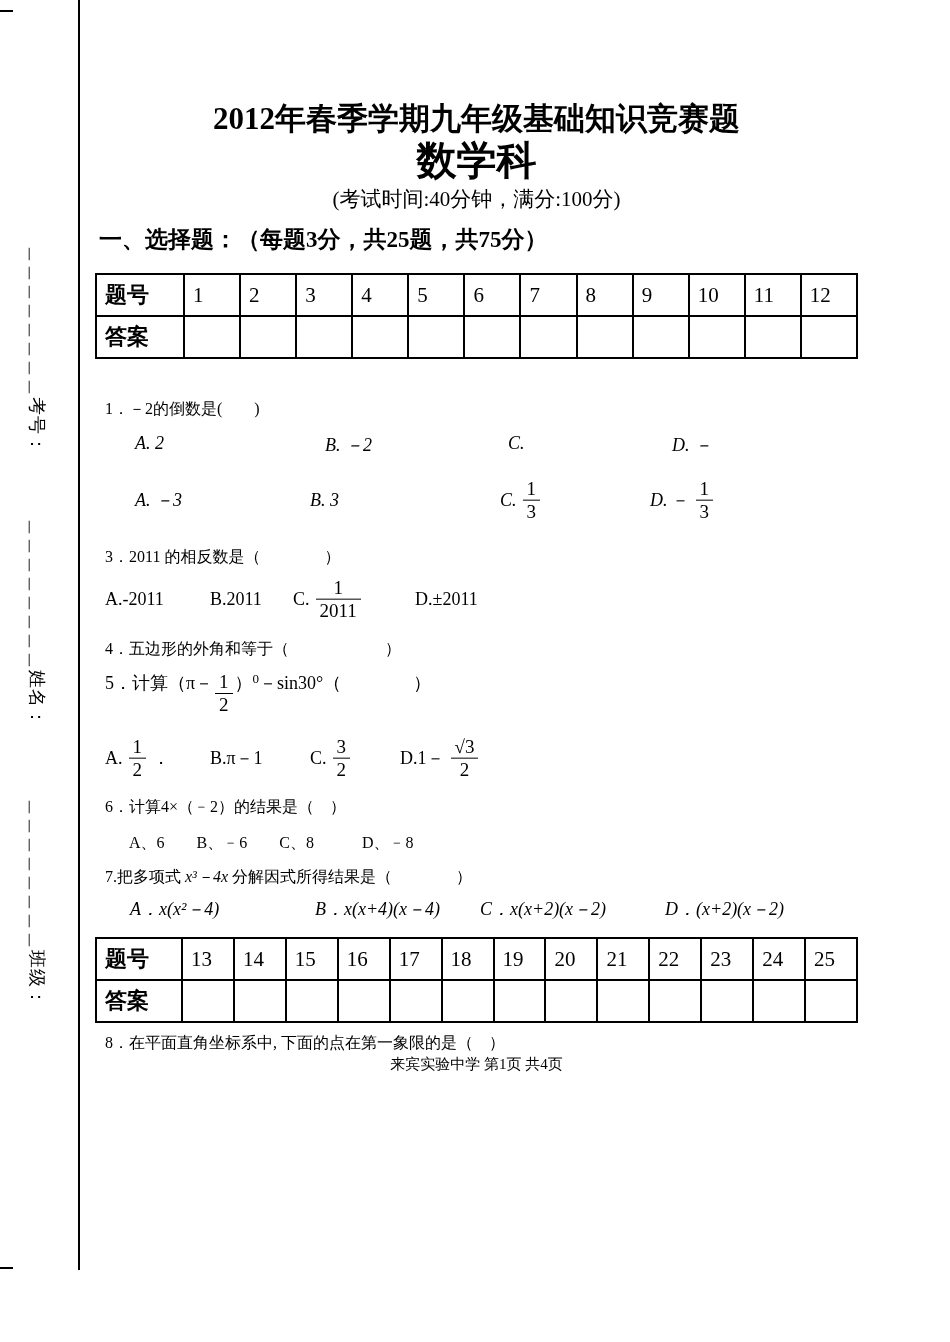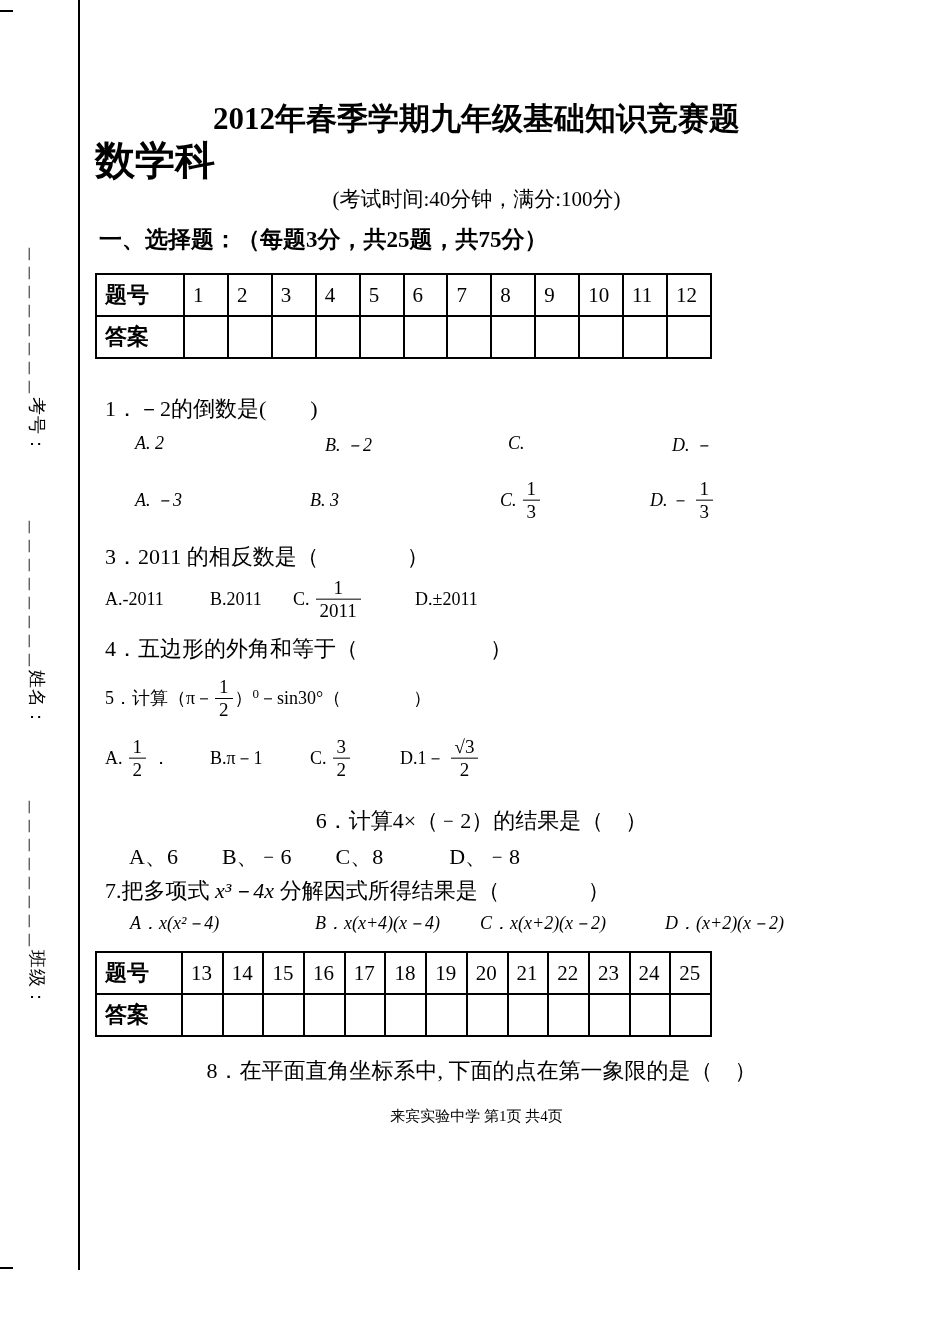--- a/index.html
+++ b/index.html
@@ -13,46 +13,46 @@
   .seal-vline { position:absolute; left:78px; top:0; width:2px; height:1270px; background:#000; }
   .tick { position:absolute; left:0; width:13px; height:2px; background:#000; }
   .tick-top { top:10px; }
   .tick-bottom { top:1267px; }
   .seal-label {
     position:absolute; left:49px; transform-origin:0 0; transform:rotate(90deg);
     font-size:18px; white-space:nowrap; letter-spacing:1px;
   }
   .main { position:absolute; left:95px; top:0; width:763px; }
   .title { margin-top:102px; text-align:center; font-size:31px; font-weight:bold; line-height:33px; }
-  .subject { margin-top:2px; text-align:left; font-size:40px; font-weight:bold; line-height:48px; }
+  .subject { margin-top:2px; text-align:center; font-size:40px; font-weight:bold; line-height:48px; }
   .exam-info { text-align:center; font-size:21px; font-weight:normal; line-height:28px; }
   table { border-collapse:collapse; }
   .score-table { width:760px; margin-top:8px; table-layout:fixed; }
   .score-table td { border:2px solid #000; height:40px; text-align:center; font-size:22px; font-weight:bold; }
   .section-heading { margin-top:12px; font-size:23px; font-weight:bold; line-height:30px; padding-left:4px; }
-  .ans-table { width:617px; table-layout:fixed; }
+  .ans-table { width:763px; table-layout:fixed; }
   .t1 { margin-top:18px; }
   .t2 { margin-top:14px; }
   .ans-table td { border:2px solid #000; height:40px; font-size:21px; text-align:left; padding:0 0 0 8px; }
   .ans-table td.hd { font-weight:bold; font-size:22px; }
   .t1 td.hd { width:78px; }
   .t2 td.hd { width:76px; }
-  .stem { font-size:22px; line-height:24px; padding-left:10px; }
+  .stem { font-size:16px; line-height:24px; padding-left:10px; }
   .opt-row { position:relative; font-size:18px; height:26px; }
   .opt-row > span { position:absolute; top:0; white-space:nowrap; }
   .opt-row.tall { height:58px; }
   .opt-row.tall > span { top:50%; transform:translateY(-50%); display:inline-flex; align-items:center; gap:4px; }
   .it { font-style:italic; }
   .frac { display:inline-block; vertical-align:middle; text-align:center; font-size:19px; line-height:1.15; margin:0 2px; }
   .frac .fnum { display:block; border-bottom:1.5px solid #000; padding:0 4px; }
   .frac .fden { display:block; padding:0 4px; }
-  .tallstem { display:flex; align-items:center; height:54px; padding-left:10px; font-size:18px; }
+  .tallstem { display:flex; align-items:flex-start; height:54px; padding-left:10px; font-size:18px; }
   .tallstem sup { font-size:13px; vertical-align:top; }
-  .footer { margin-top:24px; text-align:center; font-size:15px; }
-  .mt6{margin-top:12px;} .mt8{margin-top:8px;} .mt10{margin-top:10px;} .mt12{margin-top:22px;text-align:center;}
+  .footer { text-align:center; font-size:15px; }
+  .mt6{margin-top:12px;} .mt8{margin-top:8px;} .mt10{margin-top:10px;} .mt12{margin-top:8px;}
   .mt16{margin-top:16px;} .mt38{margin-top:38px;} .mt4{margin-top:4px;}
   .indent30{padding-left:34px;}
 </style>
 </head>
 <body>
 
 <div class="page">
 
   <div class="seal-vline"></div>
   <div class="tick tick-top"></div>

